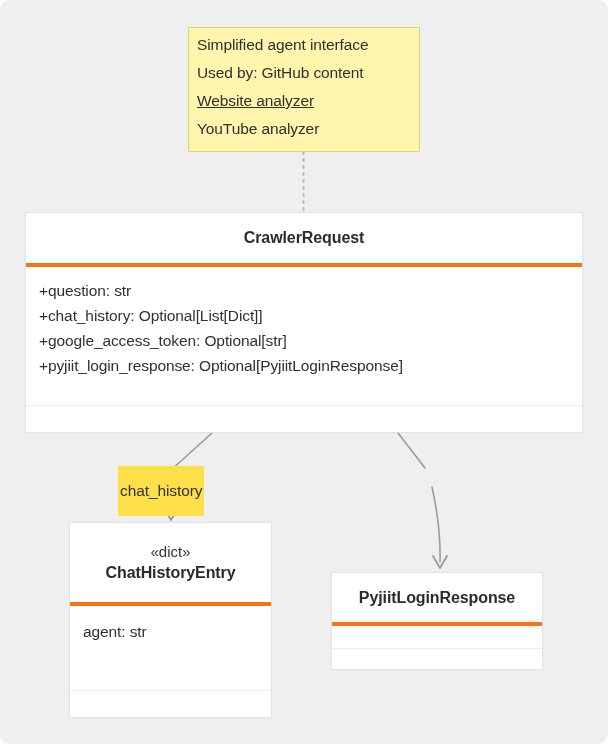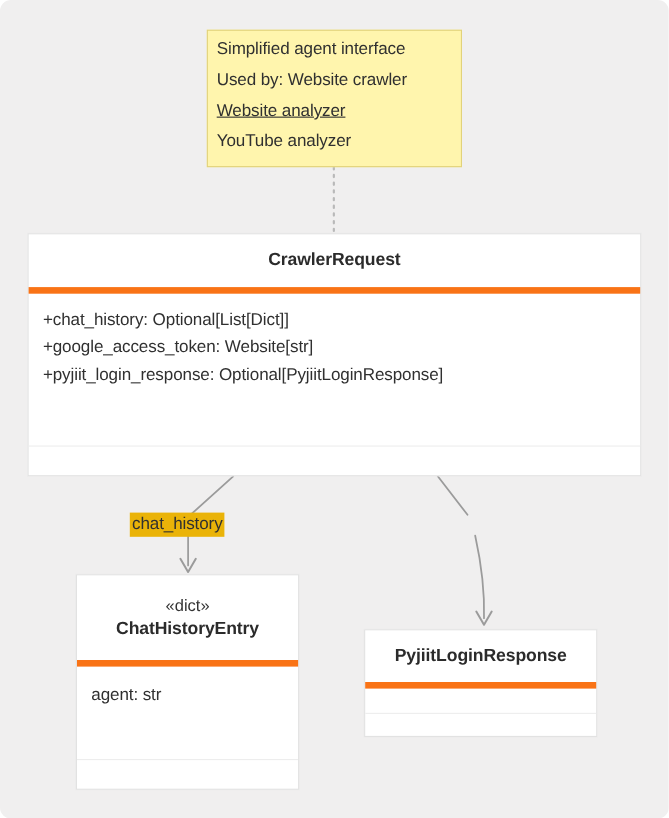--- a/index.html
+++ b/index.html
@@ -58,21 +58,21 @@
   .cls {
     position: absolute;
     background: #ffffff;
     border: 1px solid #e2e2e2;
     box-sizing: border-box;
     box-shadow: 0 0 0 0.5px rgba(0,0,0,0.02);
   }
   .cls-head {
     box-sizing: border-box;
     width: 100%;
-    border-bottom: 6px solid #f97316;
+    border-bottom: 4px solid #f97316;
     display: flex;
     flex-direction: column;
     align-items: center;
     justify-content: center;
   }
   .cls-stereo {
     font-size: 15px;
     color: #333333;
     line-height: 20px;
   }
@@ -111,25 +111,25 @@
 
   
   #cls-pyjiit-login-response { left: 331px; top: 572px; width: 212px; height: 98px; }
   #cls-pyjiit-login-response .cls-head { height: 53px; }
   #cls-pyjiit-login-response .cls-section.attrs { height: 23px; }
   #cls-pyjiit-login-response .cls-section.ops { height: 21px; }
 
   
   .edge-label {
     position: absolute;
-    background: #eab308;
+    background: #fde047;
     font-size: 15.5px;
     color: #303030;
     white-space: nowrap;
-    padding: 1px 2px;
+    padding: 15px 2px;
     letter-spacing: -0.1px;
     line-height: 20px;
   }
   #edge-label-chat-history { left: 118px; top: 466px; }
   #edge-label-pyjiit-login-response { left: 346px; top: 466px; }
 </style>
 </head>
 <body>
 
 <div id="canvas">
@@ -142,32 +142,33 @@
     <path d="M 171 487 L 171 514" fill="none" stroke="#9b9b9b" stroke-width="1.6" stroke-linecap="round"></path>
     <path d="M 164 508 L 171 520 L 178 508" fill="none" stroke="#9b9b9b" stroke-width="1.8" stroke-linejoin="round" stroke-linecap="round"></path>
 
     <path d="M 398 433 L 425 468" fill="none" stroke="#9b9b9b" stroke-width="1.6" stroke-linecap="round"></path>
     <path d="M 432 487 Q 441 528 440 562" fill="none" stroke="#9b9b9b" stroke-width="1.6" stroke-linecap="round"></path>
     <path d="M 433 556 L 440 568 L 447 556" fill="none" stroke="#9b9b9b" stroke-width="1.8" stroke-linejoin="round" stroke-linecap="round"></path>
   </svg>
 
   <div class="note">
     <div class="note-line l0">Simplified agent interface</div>
-    <div class="note-line l1">Used by: Website crawler</div>
+    <div class="note-line l1">Used by: GitHub content</div>
     <div class="note-line l2">Website analyzer</div>
     <div class="note-line l3">YouTube analyzer</div>
   </div>
 
   <div class="cls" id="cls-crawler-request">
     <div class="cls-head">
       <div class="cls-title">CrawlerRequest</div>
     </div>
     <div class="cls-section attrs">
+      <div class="attr">+question: str</div>
       <div class="attr">+chat_history: Optional[List[Dict]]</div>
-      <div class="attr">+google_access_token: Website[str]</div>
+      <div class="attr">+google_access_token: Optional[str]</div>
       <div class="attr">+pyjiit_login_response: Optional[PyjiitLoginResponse]</div>
     </div>
     <div class="cls-section ops last"></div>
   </div>
 
   <div class="cls" id="cls-chat-history-entry">
     <div class="cls-head">
       <div class="cls-stereo">«dict»</div>
       <div class="cls-title">ChatHistoryEntry</div>
     </div>

